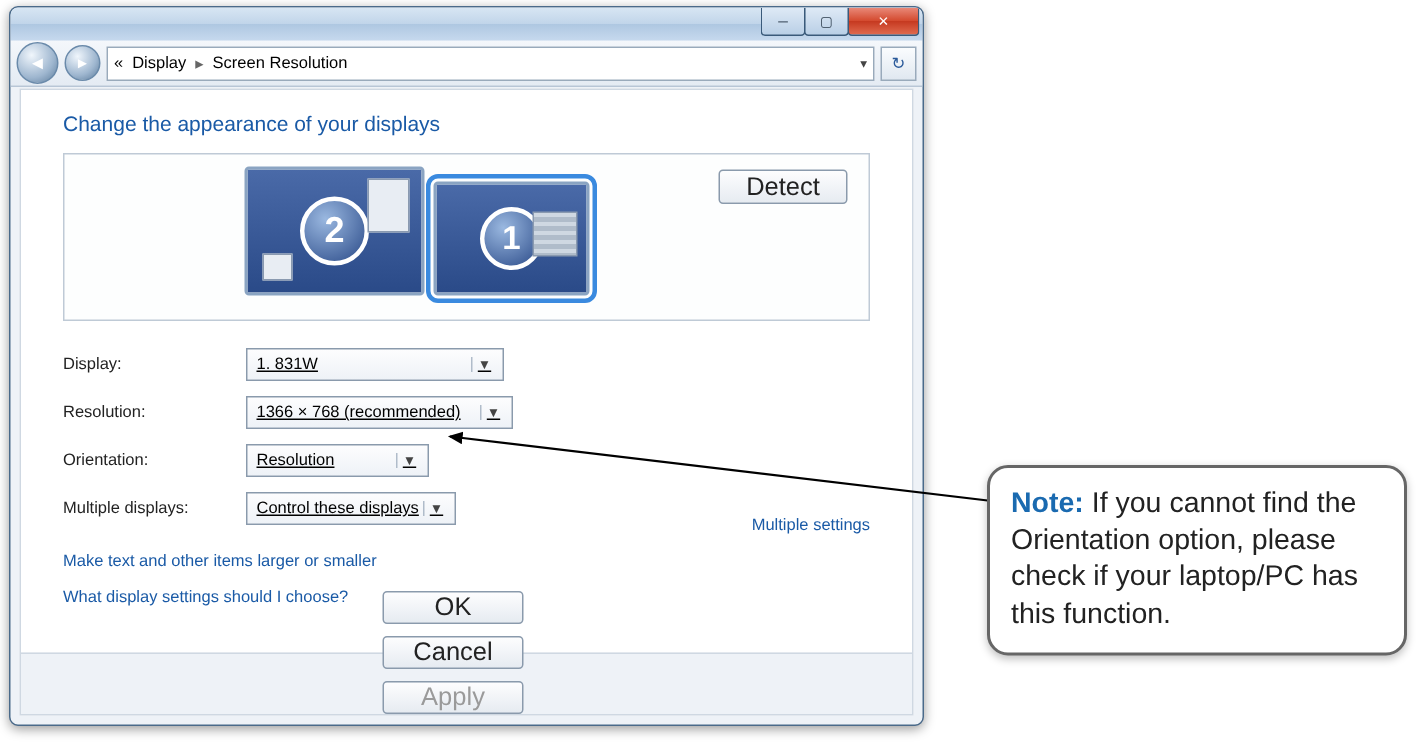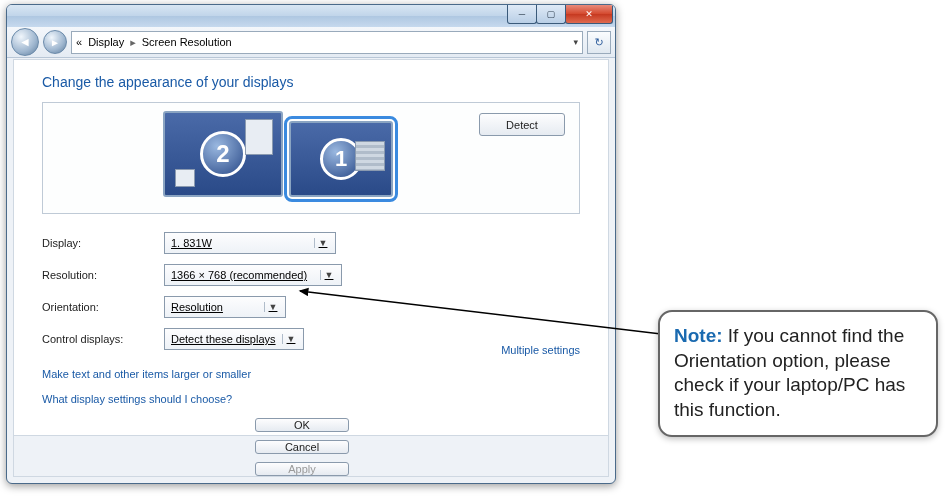--- a/index.html
+++ b/index.html
@@ -184,21 +184,21 @@
     display: flex;
     flex-direction: column;
     gap: 6px;
   }
   .btn {
     min-width: 64px;
     height: 21px;
     border: 1px solid #8a9aac;
     border-radius: 3px;
     background: linear-gradient(to bottom, #fdfdfe, #e6ebf1);
-    font-size: 11px;
+    font-size: 17px;
     display: inline-flex;
     align-items: center;
     justify-content: center;
     padding: 0 10px;
     color: #222;
   }
   .btn.disabled { color: #9a9a9a; }
   .formrow {
     display: flex;
     align-items: center;
@@ -345,23 +345,23 @@
         </div>
       </div>
       <div class="formrow">
         <label>Orientation:</label>
         <div class="combo" style="width:110px">
           <span>Resolution</span>
           <span class="arrow">▼</span>
         </div>
       </div>
       <div class="formrow">
-        <label>Control displays:</label>
+        <label>Multiple displays:</label>
         <div class="combo" style="width:128px">
-          <span>Detect these displays</span>
+          <span>Control these displays</span>
           <span class="arrow">▼</span>
         </div>
       </div>
 
       <div class="advrow">
         <a class="link" style="margin-top:0">Multiple settings</a>
       </div>
 
       <a class="link">Make text and other items larger or smaller</a><br>
       <a class="link">What display settings should I choose?</a>

